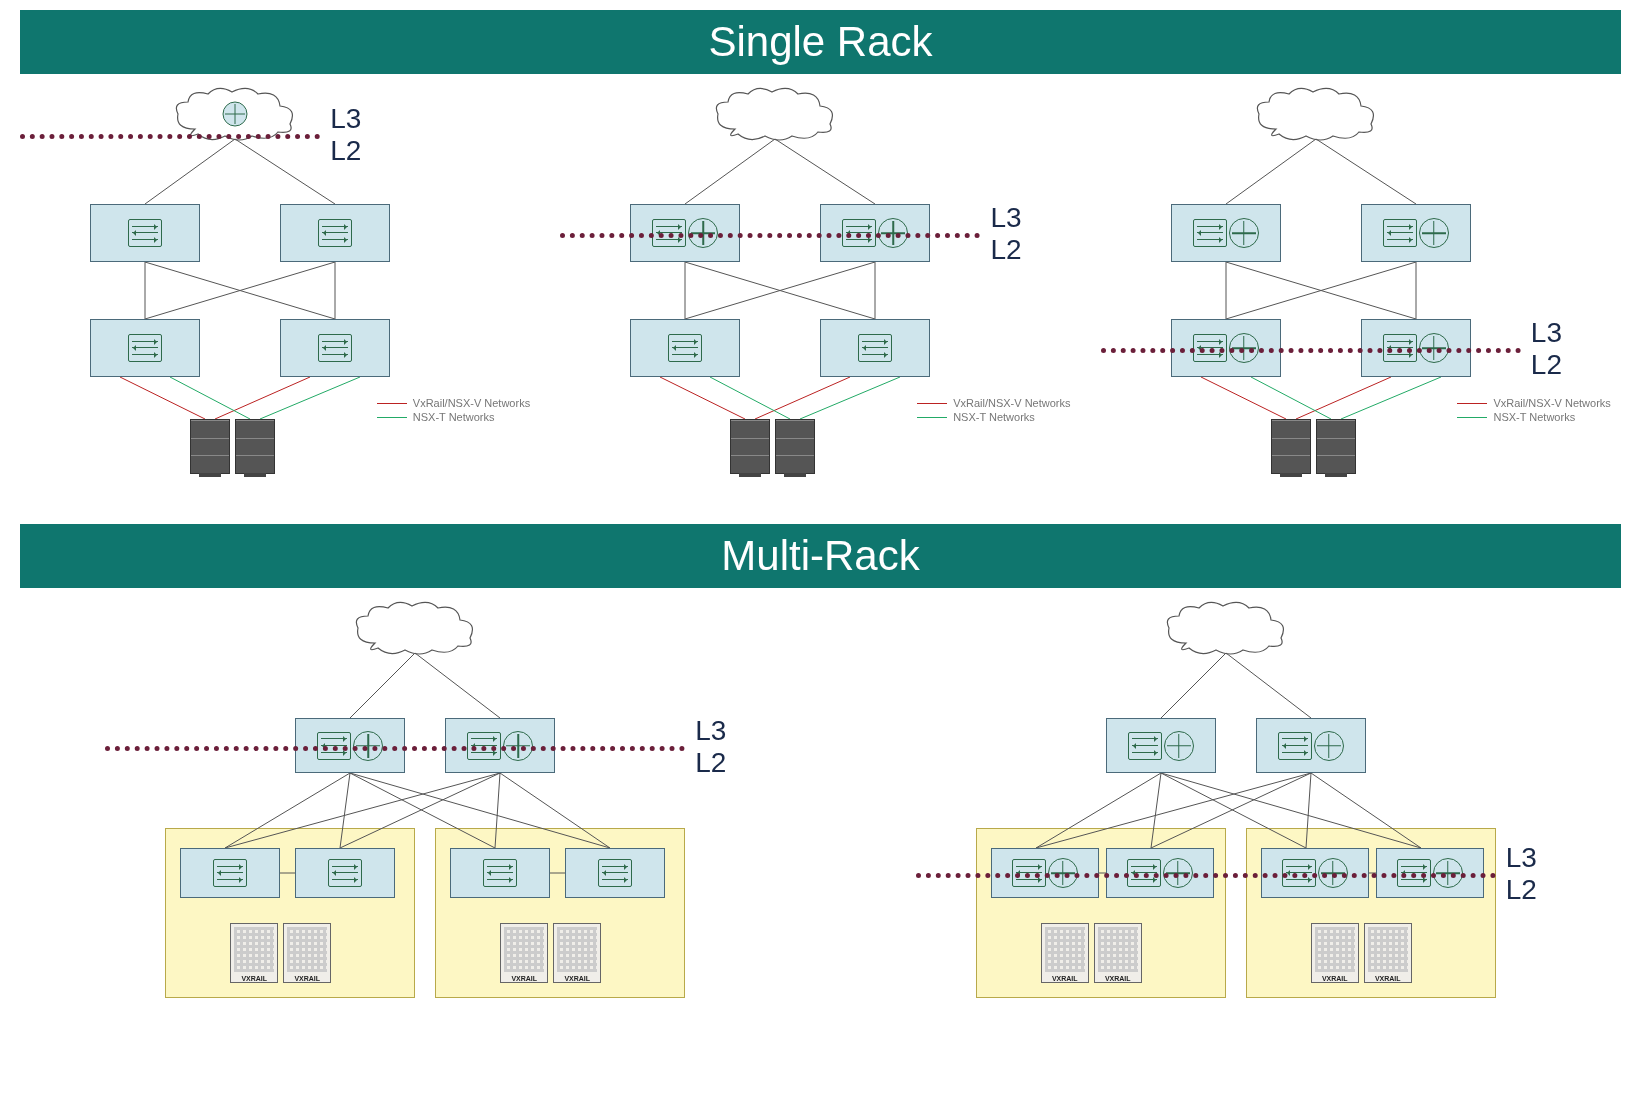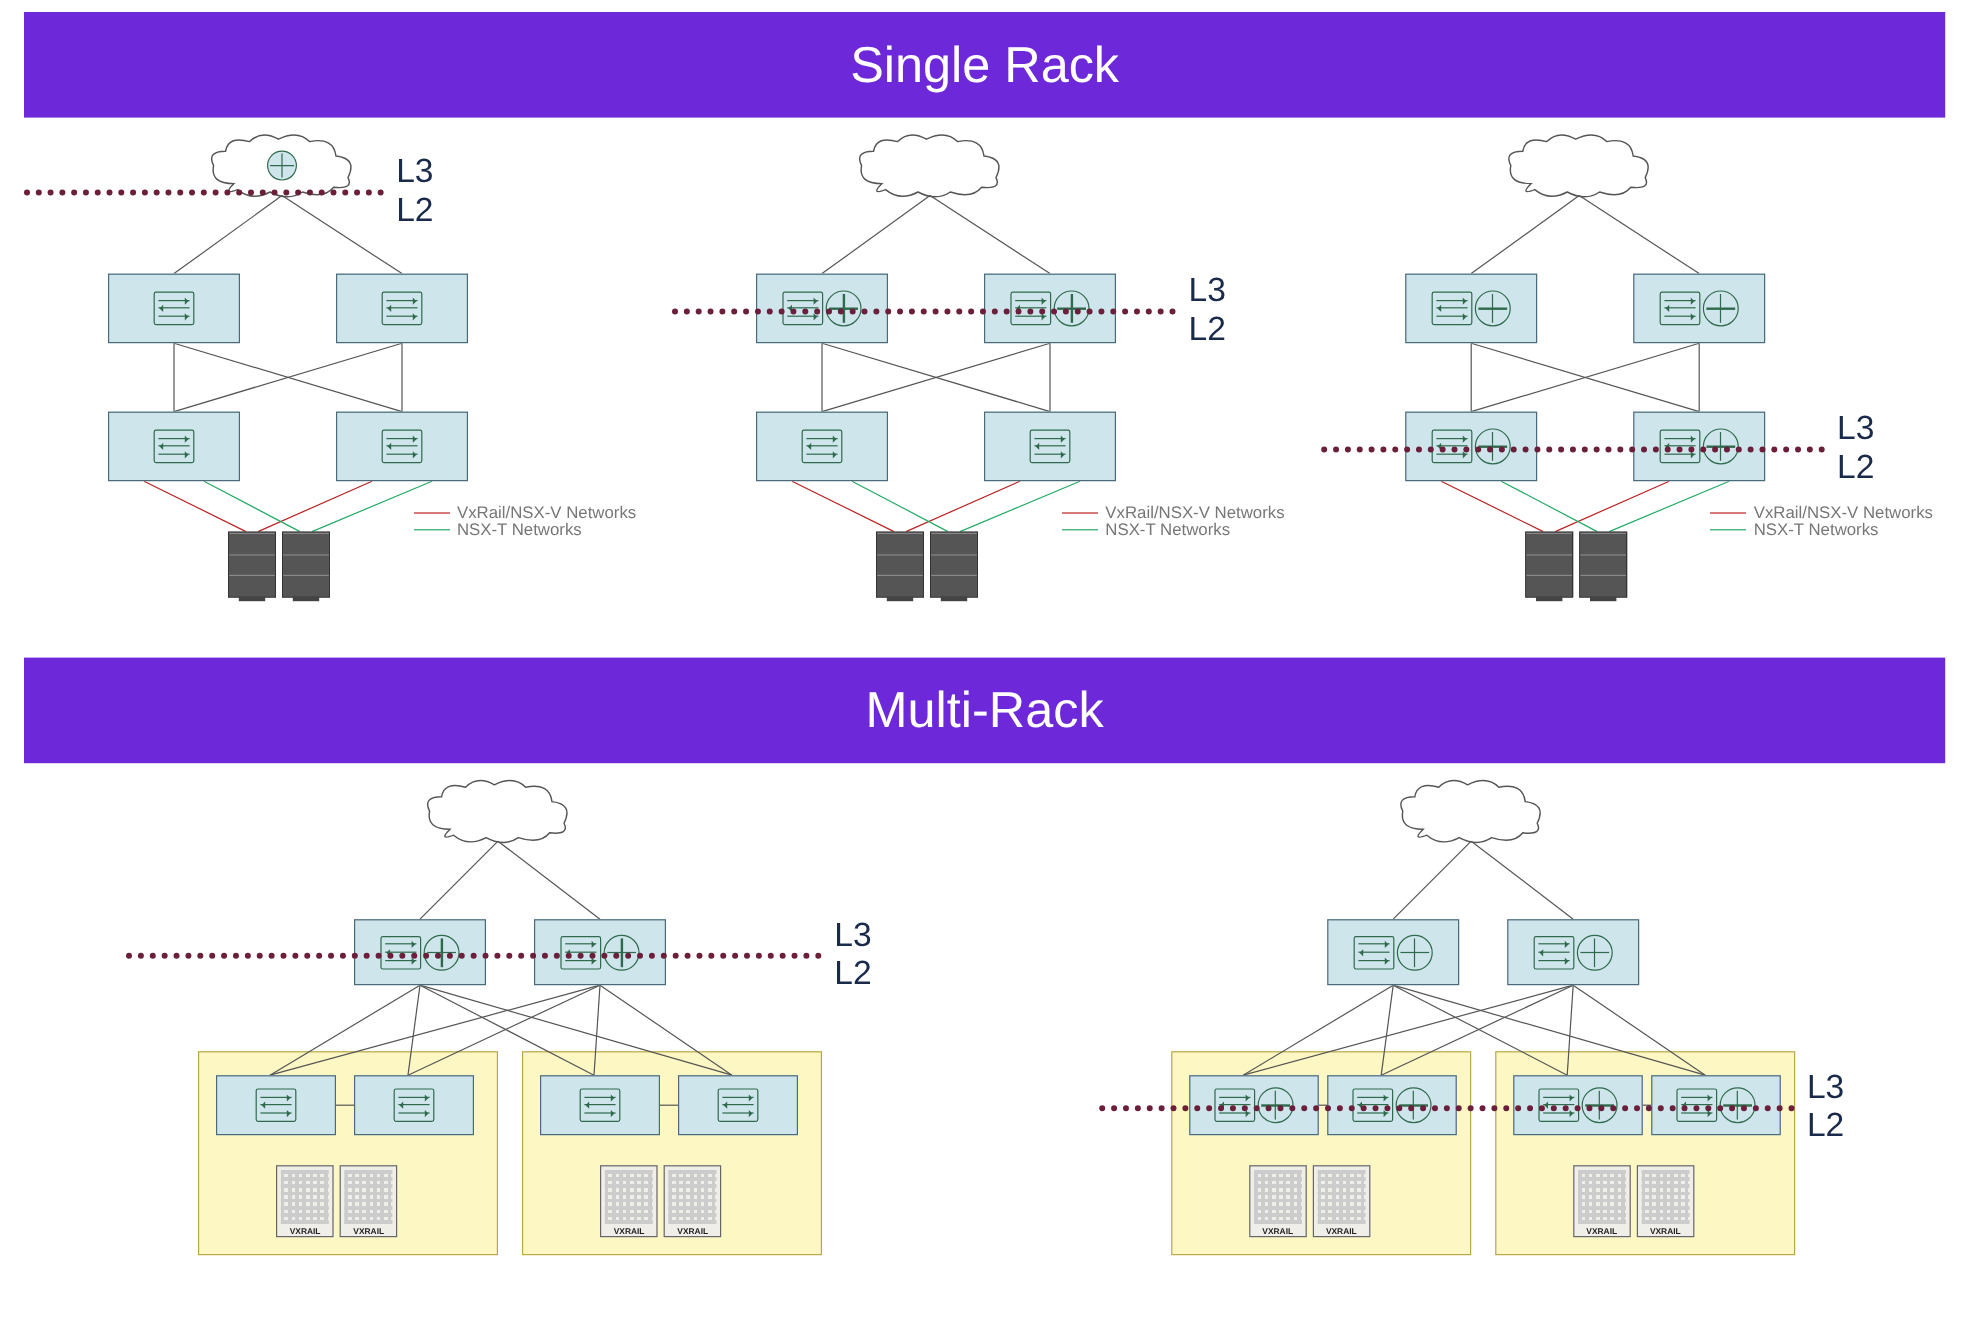--- a/index.html
+++ b/index.html
@@ -4,25 +4,25 @@
 <style>
   * { box-sizing: border-box; }
   body {
     margin: 0;
     padding: 10px;
     font-family: Arial, Helvetica, sans-serif;
     background: #fff;
     width: 1641px;
   }
   .section-header {
-    background: #6d28d9;
+    background: #0f766e;
     color: #fff;
     font-size: 42px;
     text-align: center;
-    padding: 20px 0;
+    padding: 8px 0;
     margin: 0 10px;
   }
   .row {
     display: flex;
     justify-content: space-around;
     margin: 10px 0 40px;
   }
   .cell {
     position: relative;
     width: 520px;
@@ -105,21 +105,21 @@
     border:1px solid #b8a94a;
   }
 
   .conn { position:absolute; pointer-events:none; width:100%; height:100%; top:0; left:0; }
   .conn line { stroke:#555; stroke-width:1; }
   .conn line.red { stroke:#b22; }
   .conn line.grn { stroke:#2a6; }
 
   .legend {
     position:absolute;
-    font-size:14px; color:#777;
+    font-size:11px; color:#777;
     right:10px; bottom:60px;
     line-height:14px;
   }
   .legend .lrow { display:flex; align-items:center; gap:6px;}
   .legend .bar { width:30px; height:0; border-top:1.5px solid;}
   .legend .bar.red{ border-color:#b22;}
   .legend .bar.grn{ border-color:#2a6;}
 
   .boundary {
     position:absolute;

